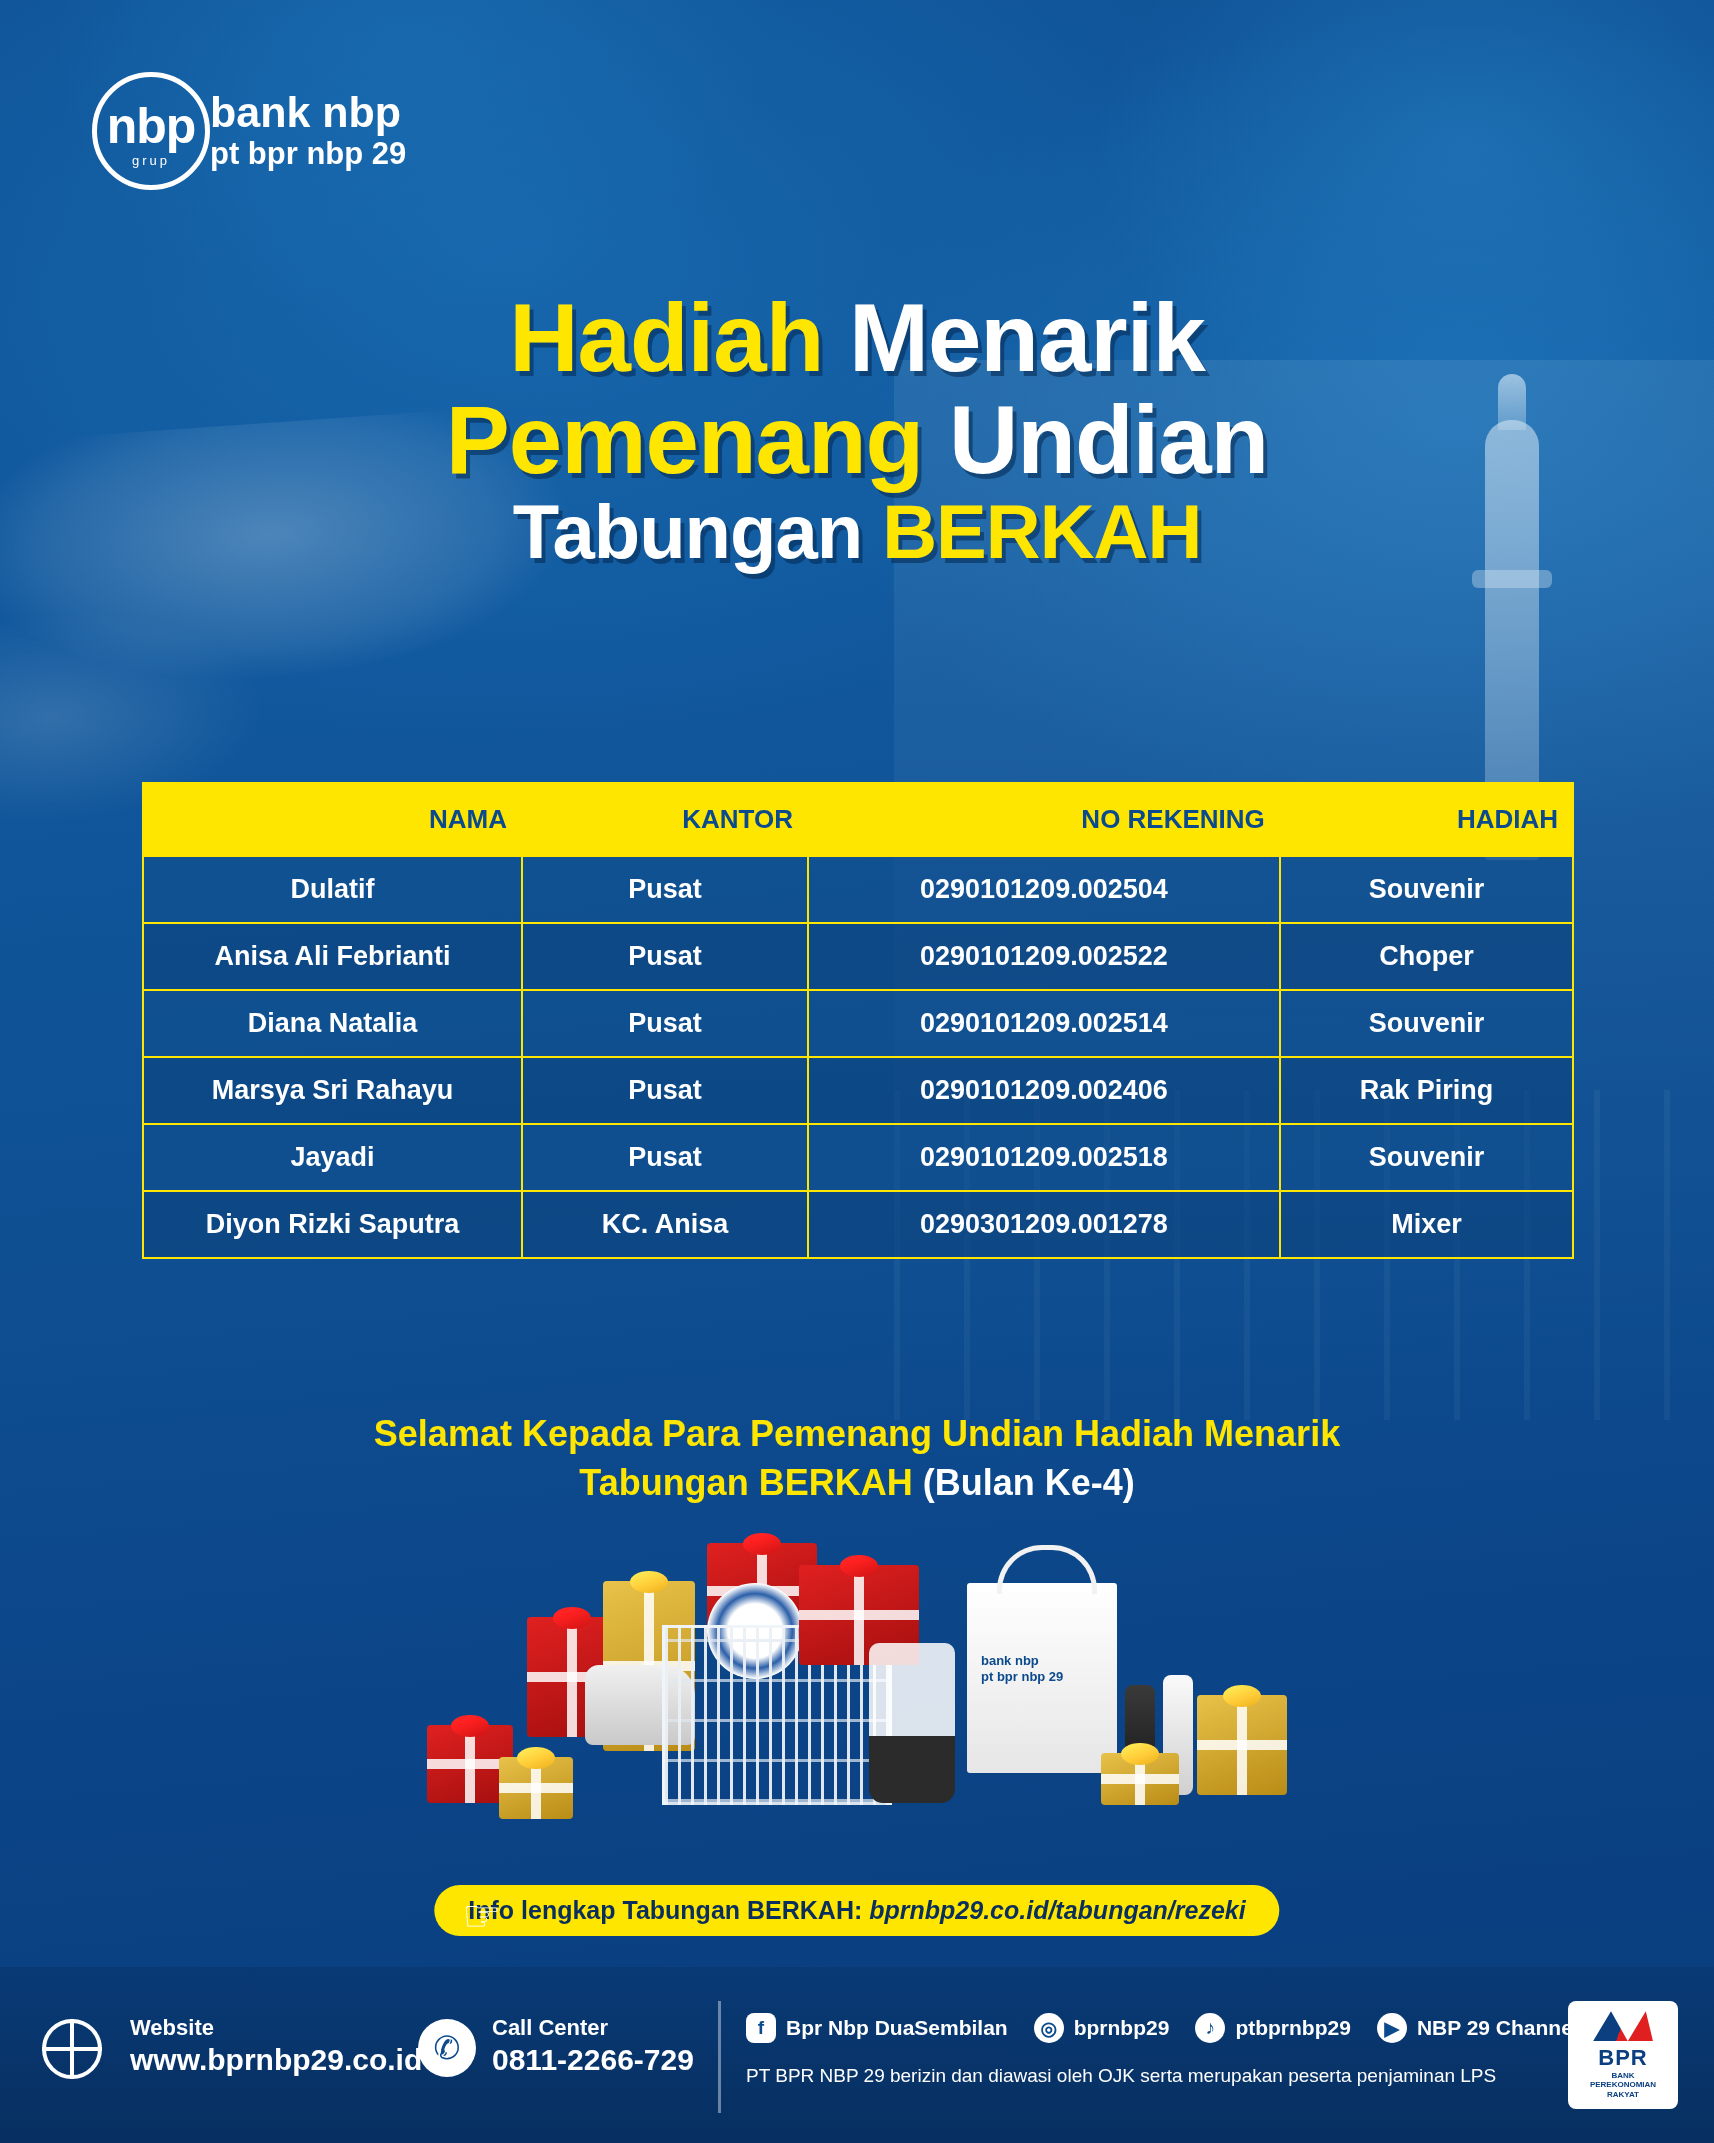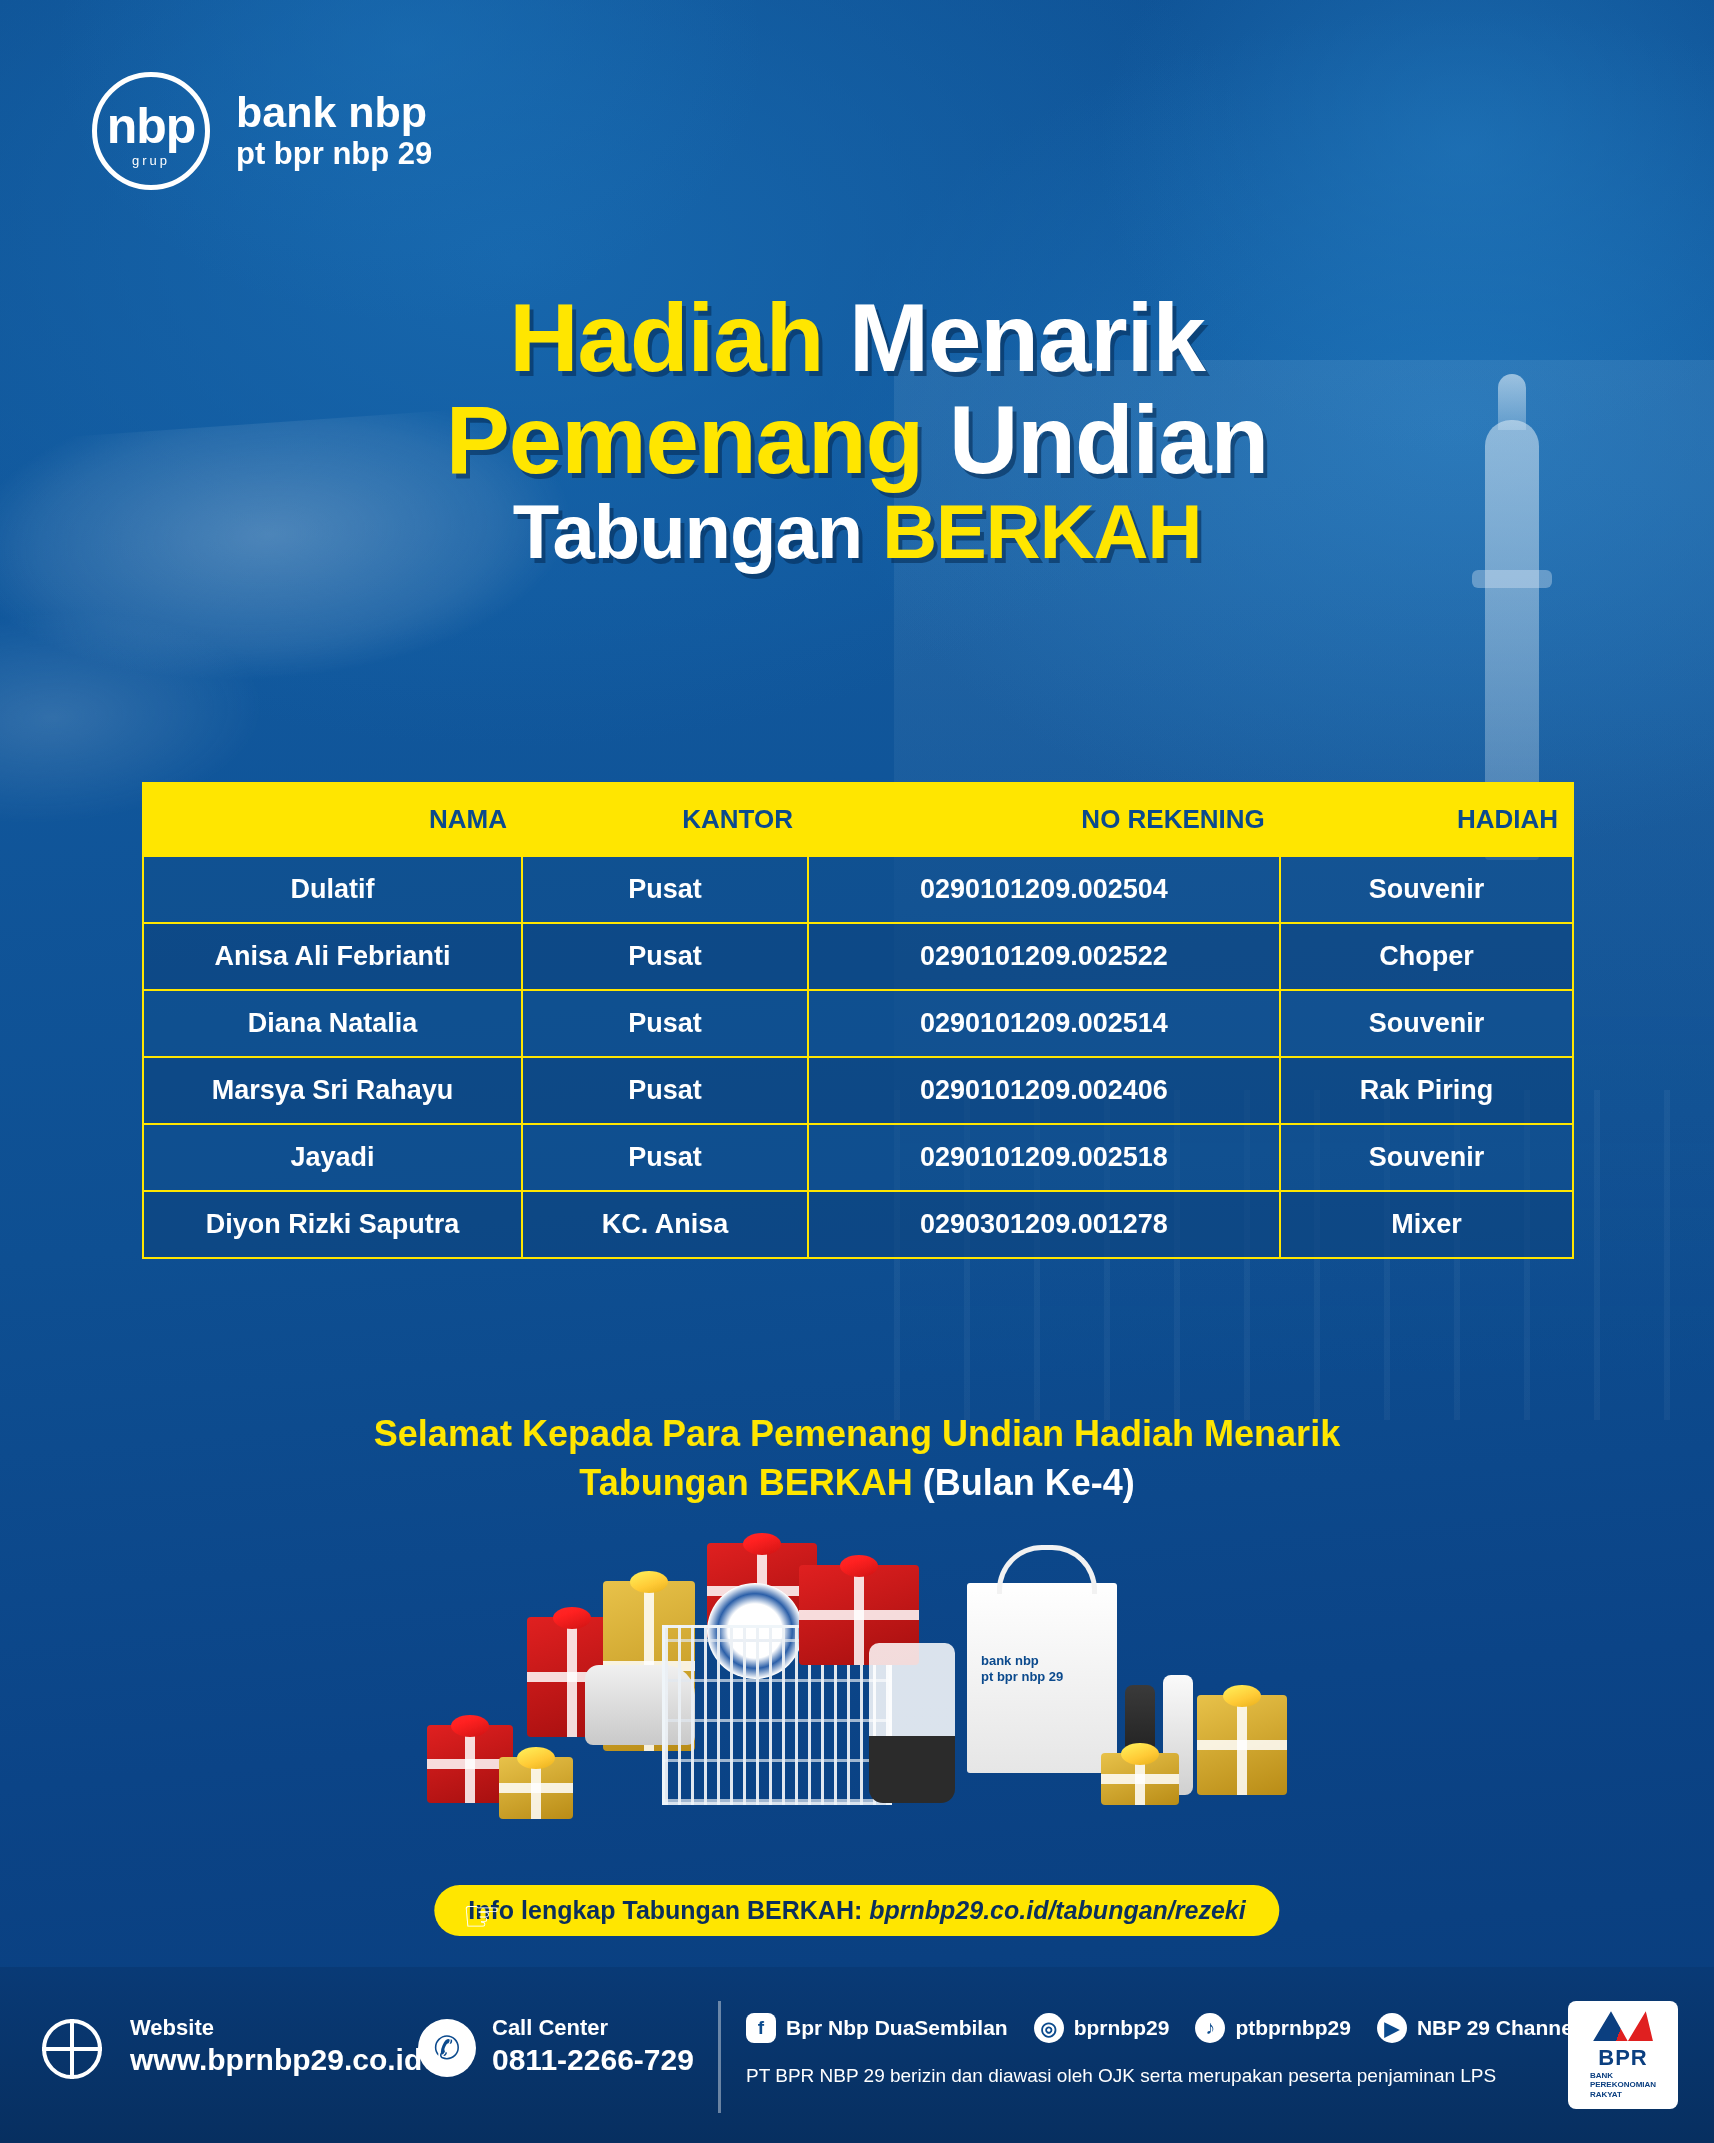--- a/index.html
+++ b/index.html
@@ -75,21 +75,21 @@
   .bg-blob2 {
     position: absolute; left: 60px; top: -220px;
     width: 700px; height: 540px;
     background: radial-gradient(ellipse at center, rgba(28,113,183,0.55) 0%, rgba(28,113,183,0) 72%);
     border-radius: 50%;
   }
 
   
   .logo-row {
     position: absolute; left: 92px; top: 72px;
-    display: flex; align-items: center; gap: 26px;
+    display: flex; align-items: center; 
     z-index: 5;
   }
   .logo-mark {
     width: 118px; height: 118px; border-radius: 50%;
     border: 5px solid #ffffff;
     display: flex; align-items: center; justify-content: center;
     flex-direction: column;
     position: relative;
   }
   .logo-mark .nbp {
@@ -257,21 +257,21 @@
     position: absolute; right: 36px; top: 34px; width: 110px; height: 108px;
     background: #ffffff; border-radius: 8px; color: #0b3f80;
     display: flex; flex-direction: column; align-items: center; justify-content: center;
   }
   .bpr-logo .mark {
     width: 60px; height: 30px; margin-bottom: 4px;
     background: linear-gradient(110deg, #0b3f80 0 48%, #e02020 48% 100%);
     clip-path: polygon(0 100%, 30% 0, 58% 100%, 88% 0, 100% 100%);
   }
   .bpr-logo .b1 { font-size: 22px; font-weight: bold; letter-spacing: 1px; }
-  .bpr-logo .b2 { font-size: 8px; font-weight: bold; line-height: 1.15; }
+  .bpr-logo .b2 { font-size: 8px; font-weight: bold; text-align: center; line-height: 1.15; }
 </style>
 </head>
 <body>
 
 <div class="poster">
 
   <div class="bg-blob"></div>
   <div class="bg-blob2"></div>
   <div class="bg-mosque">
     <div class="arches"></div>

